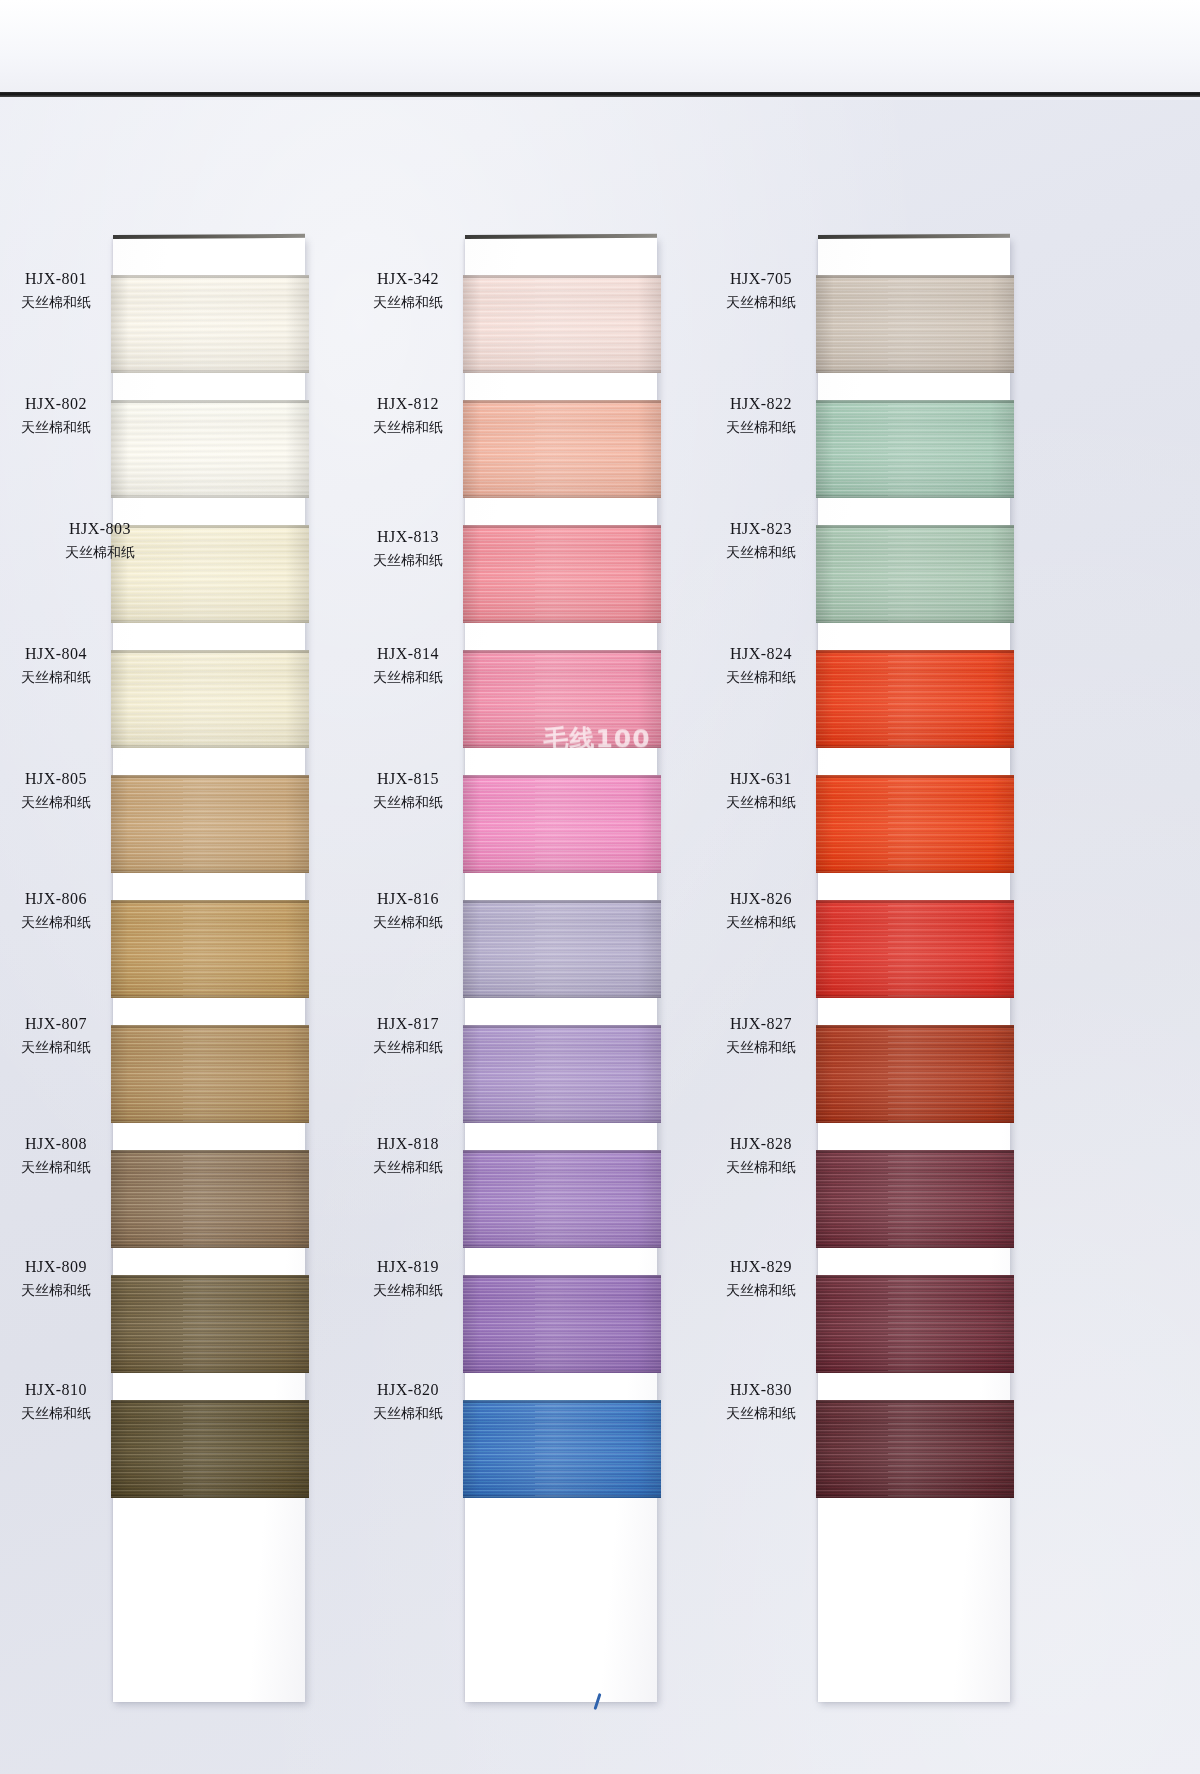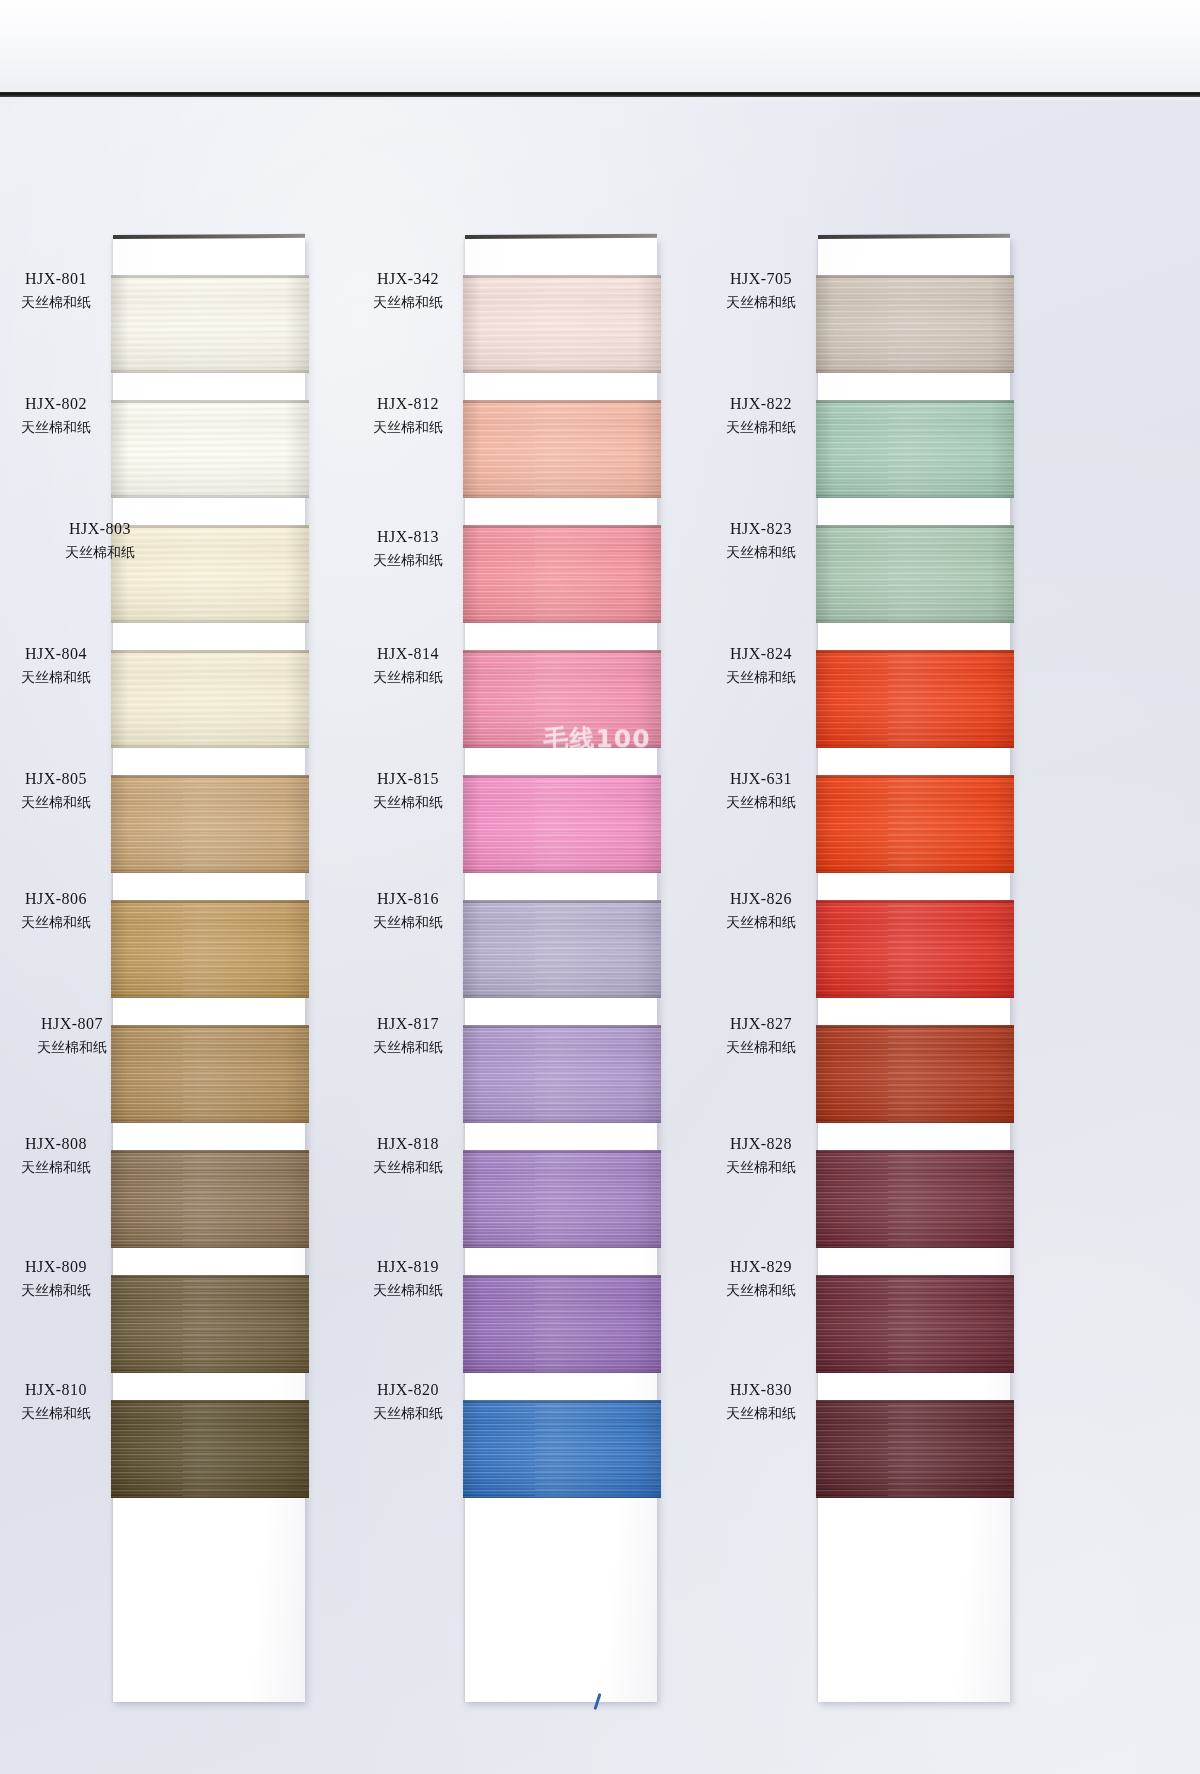--- a/index.html
+++ b/index.html
@@ -486,21 +486,21 @@
       <div class="sub">天丝棉和纸</div>
     </div>
     <div class="label" style="left: 0px; top: 765px;">
       <div class="code">HJX-805</div>
       <div class="sub">天丝棉和纸</div>
     </div>
     <div class="label" style="left: 0px; top: 885px;">
       <div class="code">HJX-806</div>
       <div class="sub">天丝棉和纸</div>
     </div>
-    <div class="label" style="left: 0px; top: 1010px; margin-left: 16px;">
+    <div class="label" style="left: 0px; top: 1010px;">
       <div class="code">HJX-807</div>
       <div class="sub">天丝棉和纸</div>
     </div>
     <div class="label" style="left: 0px; top: 1130px;">
       <div class="code">HJX-808</div>
       <div class="sub">天丝棉和纸</div>
     </div>
     <div class="label" style="left: 0px; top: 1253px;">
       <div class="code">HJX-809</div>
       <div class="sub">天丝棉和纸</div>

